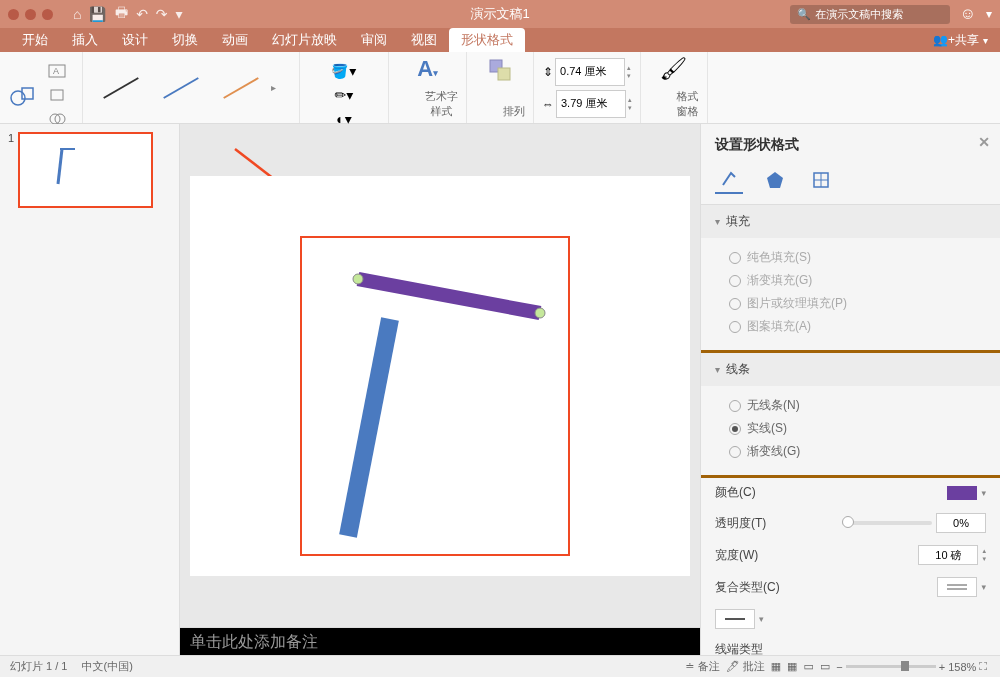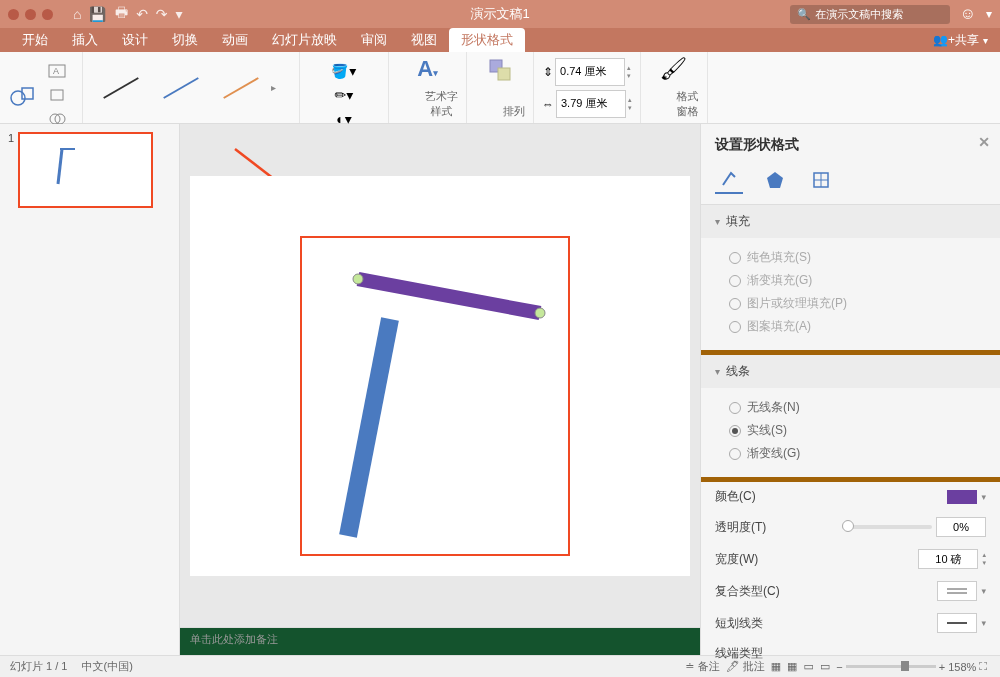--- a/index.html
+++ b/index.html
@@ -46,30 +46,30 @@
 .main { display: flex; height: calc(100% - 28px - 24px - 72px - 22px); }
 .slides-panel { width: 180px; background: #f5f5f5; border-right: 1px solid #ddd; padding: 8px; }
 .slide-thumb-row { display: flex; gap: 4px; }
 .slide-num { font-size: 11px; color: #444; }
 .slide-thumb { width: 135px; height: 76px; background: #fff; border: 2px solid #f04923; position: relative; }
 .canvas-area { flex: 1; background: #e8e8e8; position: relative; display: flex; flex-direction: column; }
 .canvas-scroll { flex: 1; display: flex; align-items: center; justify-content: center; position: relative; }
 .slide-canvas { width: 500px; height: 400px; background: #fff; position: relative; }
 .annotation-arrow { position: absolute; top: 20px; left: 50px; }
 .sel-box { position: absolute; border: 2px solid #f04923; }
-.notes-bar { height: 28px; background: #14532d; border-top: 1px solid #ddd; padding: 4px 10px; color: #999; font-size: 11px; }
+.notes-bar { height: 28px; background: #000000; border-top: 1px solid #ddd; padding: 4px 10px; color: #999; font-size: 16px; }
 
 
 .format-pane { width: 300px; background: #f5f5f5; border-left: 1px solid #ddd; display: flex; flex-direction: column; }
 .pane-header { padding: 12px 14px 8px; font-size: 14px; font-weight: 600; color: #333; position: relative; }
 .pane-close { position: absolute; right: 10px; top: 10px; color: #999; cursor: pointer; font-size: 14px; }
 .pane-tabs { display: flex; gap: 18px; padding: 4px 14px 10px; border-bottom: 1px solid #ddd; }
 .pane-tab { width: 28px; height: 28px; display: flex; align-items: center; justify-content: center; cursor: pointer; }
 .pane-tab.active { border-bottom: 2px solid #4a7ac0; }
-.pane-section { border-bottom: 5px solid #a16207; }
+.pane-section { border-bottom: 3px solid #a16207; }
 .section-head { padding: 8px 14px; background: #ececec; font-size: 12px; color: #444; display: flex; align-items: center; cursor: pointer; }
 .section-head::before { content: "▾"; margin-right: 6px; color: #888; font-size: 10px; }
 .section-body { padding: 8px 14px 12px 28px; }
 .radio-row { display: flex; align-items: center; gap: 6px; padding: 3px 0; font-size: 12px; color: #666; cursor: pointer; }
 .radio-row.disabled { color: #aaa; }
 .radio { width: 12px; height: 12px; border: 1px solid #aaa; border-radius: 50%; display: inline-flex; align-items: center; justify-content: center; }
 .radio.checked::after { content: ""; width: 6px; height: 6px; background: #555; border-radius: 50%; }
 .prop-row { display: flex; align-items: center; padding: 6px 14px; font-size: 12px; color: #444; }
 .prop-label { flex: 1; }
 .prop-ctrl { display: flex; align-items: center; gap: 4px; }
@@ -367,21 +367,20 @@
           <div class="combo">
             <svg width="20" height="8">
               <line x1="0" y1="2" x2="20" y2="2" stroke="#555"></line>
               <line x1="0" y1="6" x2="20" y2="6" stroke="#555"></line>
             </svg>
           </div>
           <span style="font-size:9px;color:#888">▾</span>
         </div>
     </div>
     <div class="prop-row">
-      <div class="prop-label">短划线类</div>
       <div class="prop-ctrl">
           <div class="combo">
             <svg width="20" height="4">
               <line x1="0" y1="2" x2="20" y2="2" stroke="#555" stroke-width="2"></line>
             </svg>
           </div>
           <span style="font-size:9px;color:#888">▾</span>
         </div>
     </div>
     <div class="prop-row">

